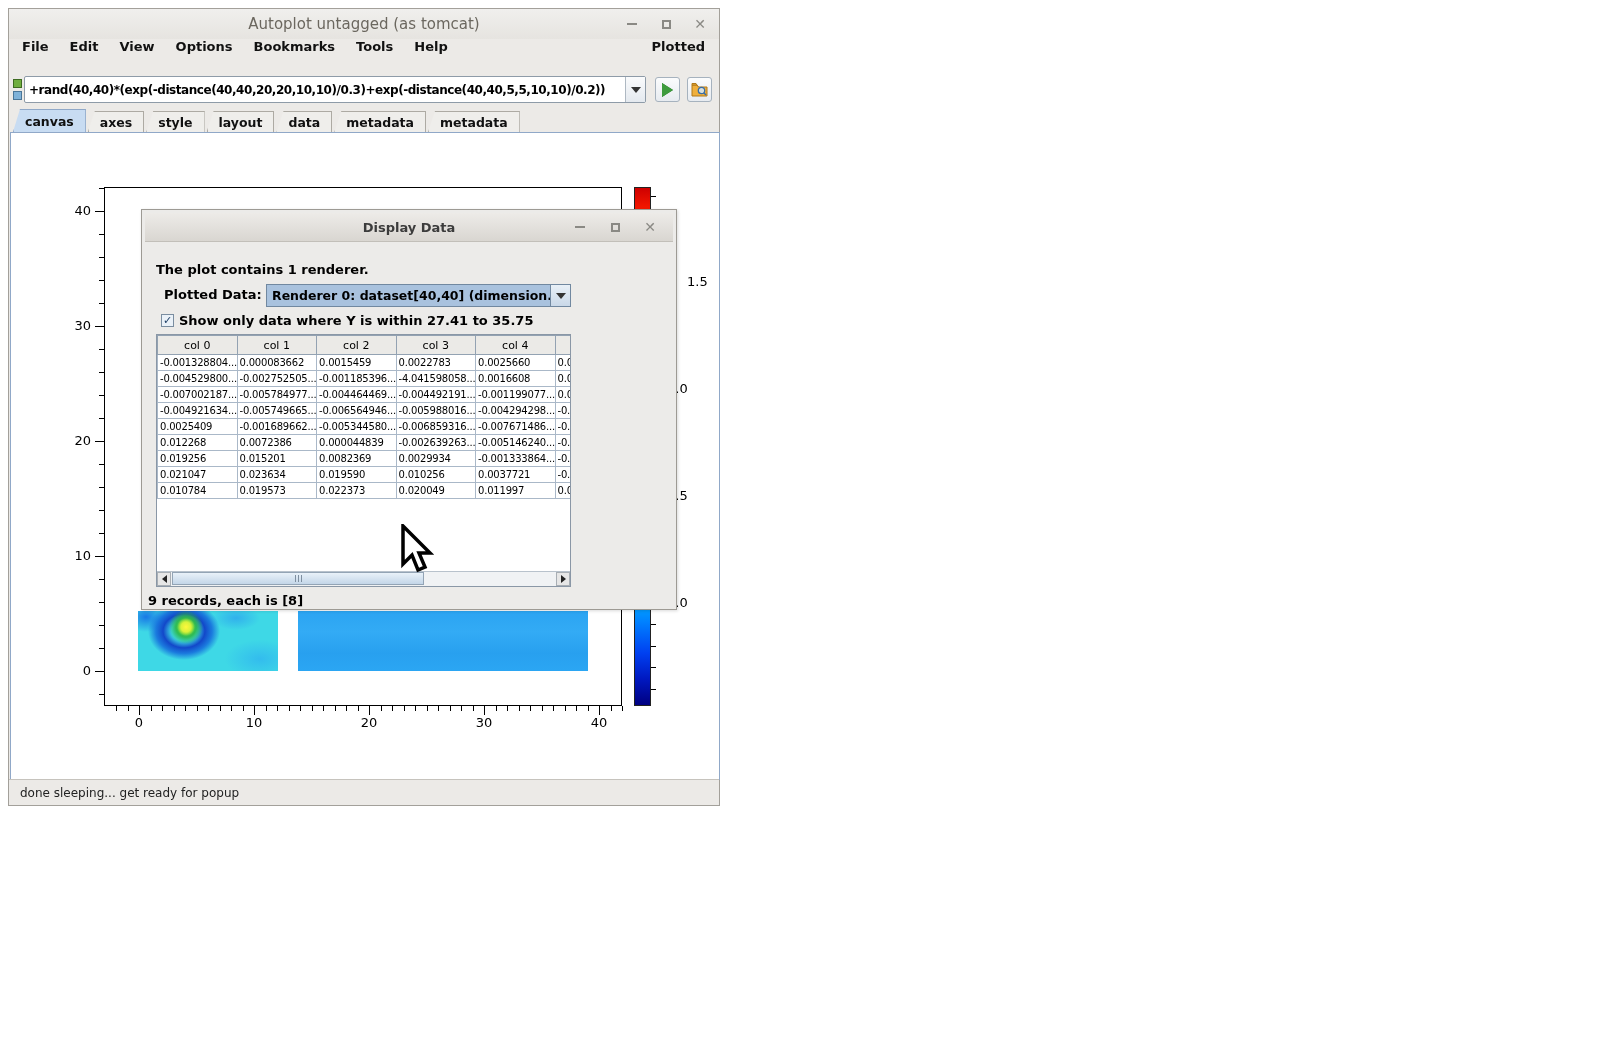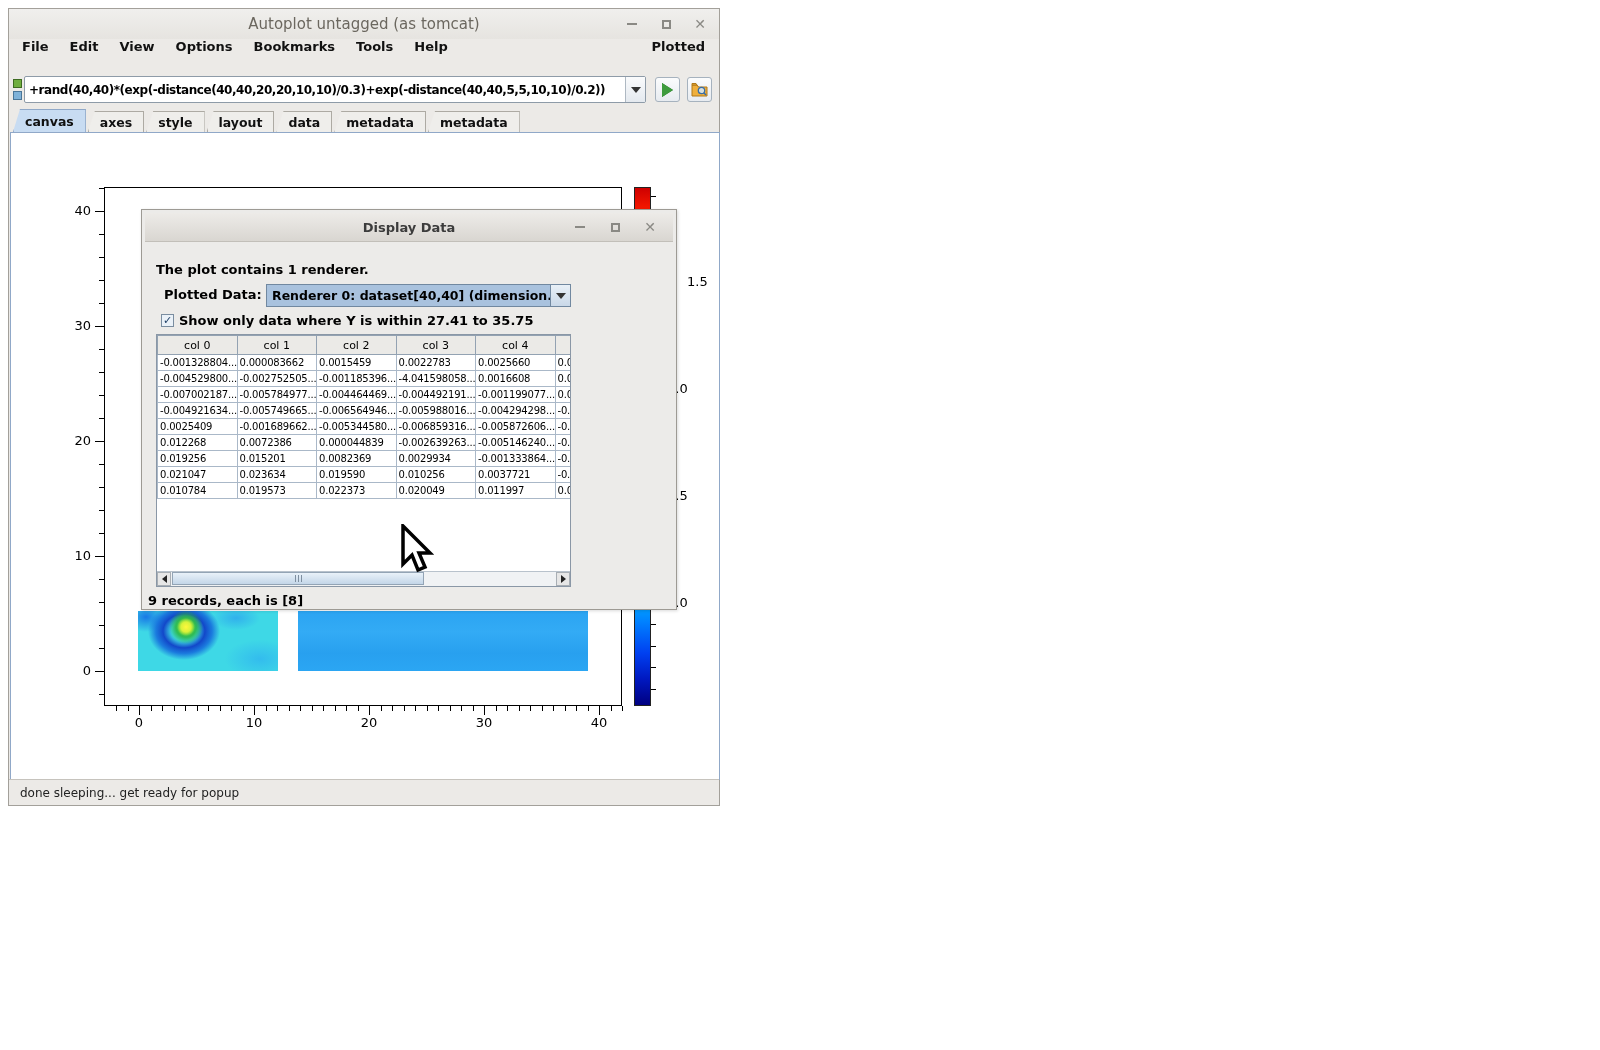--- a/index.html
+++ b/index.html
@@ -382,21 +382,21 @@
               <td>-0.006564946...</td>
               <td>-0.005988016...</td>
               <td>-0.004294298...</td>
               <td>-0.0</td>
             </tr>
             <tr>
               <td>0.0025409</td>
               <td>-0.001689662...</td>
               <td>-0.005344580...</td>
               <td>-0.006859316...</td>
-              <td>-0.005872606...</td>
+              <td>-0.007671486...</td>
               <td>-0.0</td>
             </tr>
             <tr>
               <td>0.012268</td>
               <td>0.0072386</td>
               <td>0.000044839</td>
               <td>-0.002639263...</td>
               <td>-0.005146240...</td>
               <td>-0.0</td>
             </tr>

